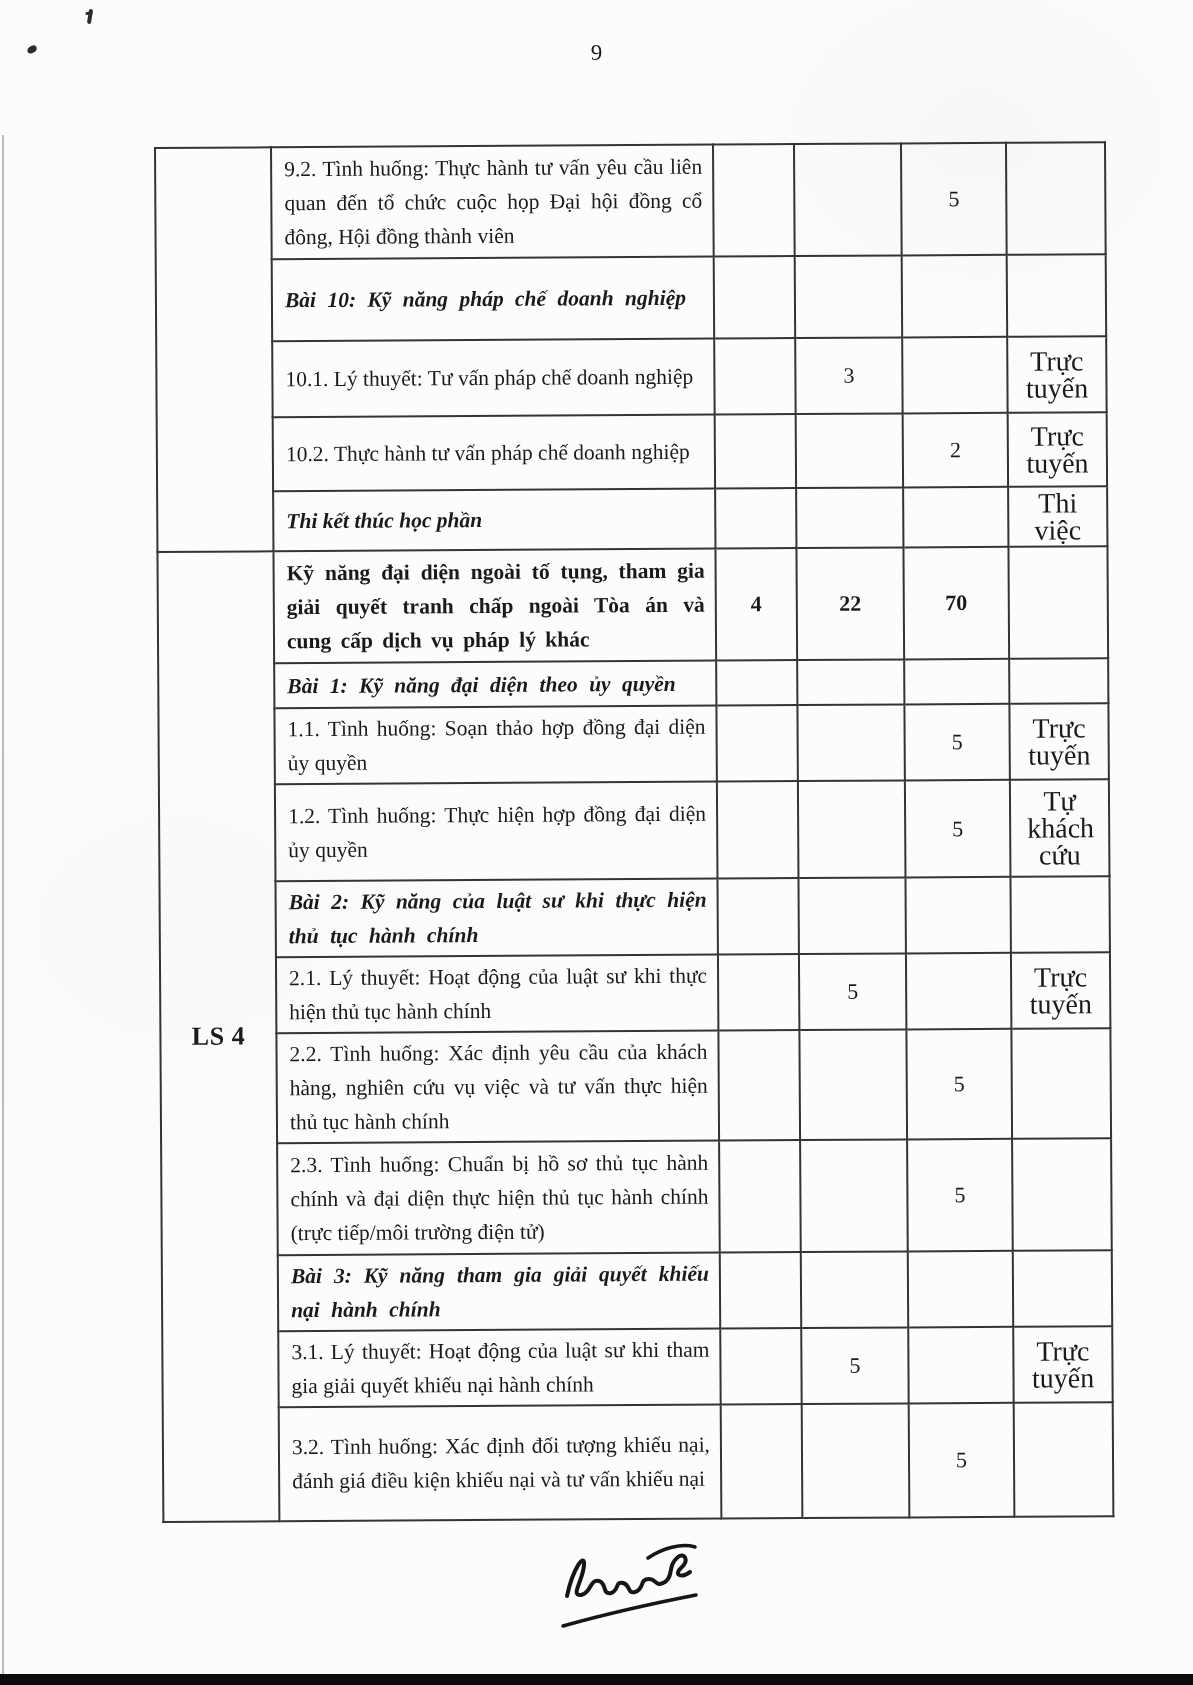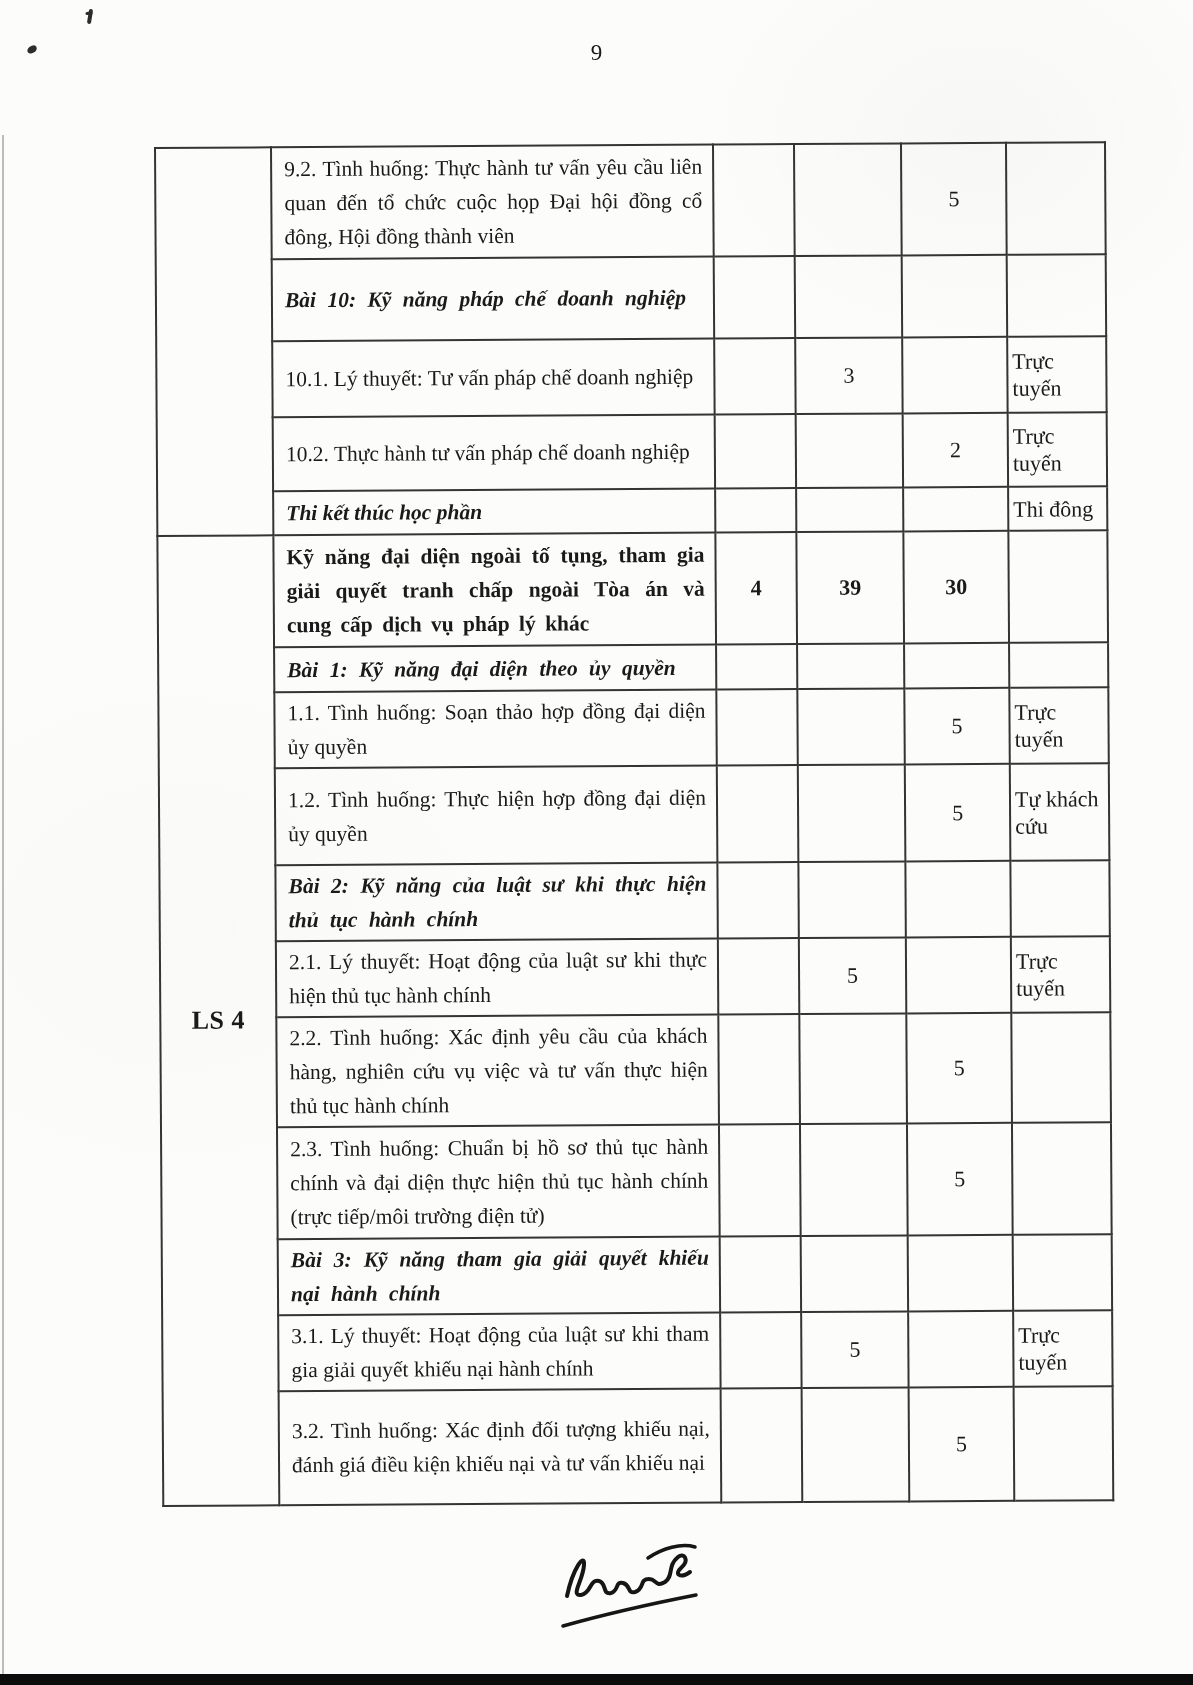--- a/index.html
+++ b/index.html
@@ -53,21 +53,21 @@
     text-align:justify;
   }
   .v-topic{font-weight:bold;font-style:italic;word-spacing:6px;}
   .v-exam{font-weight:bold;font-style:italic;text-align:left;padding-top:1px;padding-bottom:1px;}
   .v-section{font-weight:bold;word-spacing:4px;}
   .num-cell{
     text-align:center;font-size:22px;padding:2px;
   }
   .num-cell.bold{font-weight:bold;}
   .method-cell{
-    font-size:22px;line-height:27px;padding:2px 4px;
+    text-align:center;font-size:28px;line-height:27px;padding:2px 16px;
   }
   .method-cell.bold{font-weight:bold;}
   .signature{position:absolute;left:555px;top:1538px;}
 </style>
 </head>
 <body>
 
 <div class="page">
 
   <div class="page-number">9</div>
@@ -114,28 +114,28 @@
             <td class="num-cell"></td>
             <td class="num-cell"></td>
             <td class="num-cell">2</td>
             <td class="method-cell">Trực tuyến</td>
           </tr>
           <tr style="height: 44px;">
             <td class="content-cell v-exam">Thi kết thúc học phần</td>
             <td class="num-cell"></td>
             <td class="num-cell"></td>
             <td class="num-cell"></td>
-            <td class="method-cell">Thi đông</td>
+            <td class="method-cell">Thi việc</td>
           </tr>
           <tr style="height: 112px;">
             <td rowspan="11" class="label-cell">LS 4</td>
             <td class="content-cell v-section">Kỹ năng đại diện ngoài tố tụng, tham gia giải quyết tranh chấp ngoài Tòa án và cung cấp dịch vụ pháp lý khác</td>
             <td class="num-cell bold">4</td>
-            <td class="num-cell bold">39</td>
-            <td class="num-cell bold">30</td>
+            <td class="num-cell bold">22</td>
+            <td class="num-cell bold">70</td>
             <td class="method-cell bold"></td>
           </tr>
           <tr style="height: 45px;">
             <td class="content-cell v-topic">Bài 1: Kỹ năng đại diện theo ủy quyền</td>
             <td class="num-cell"></td>
             <td class="num-cell"></td>
             <td class="num-cell"></td>
             <td class="method-cell"></td>
           </tr>
           <tr style="height: 75px;">

